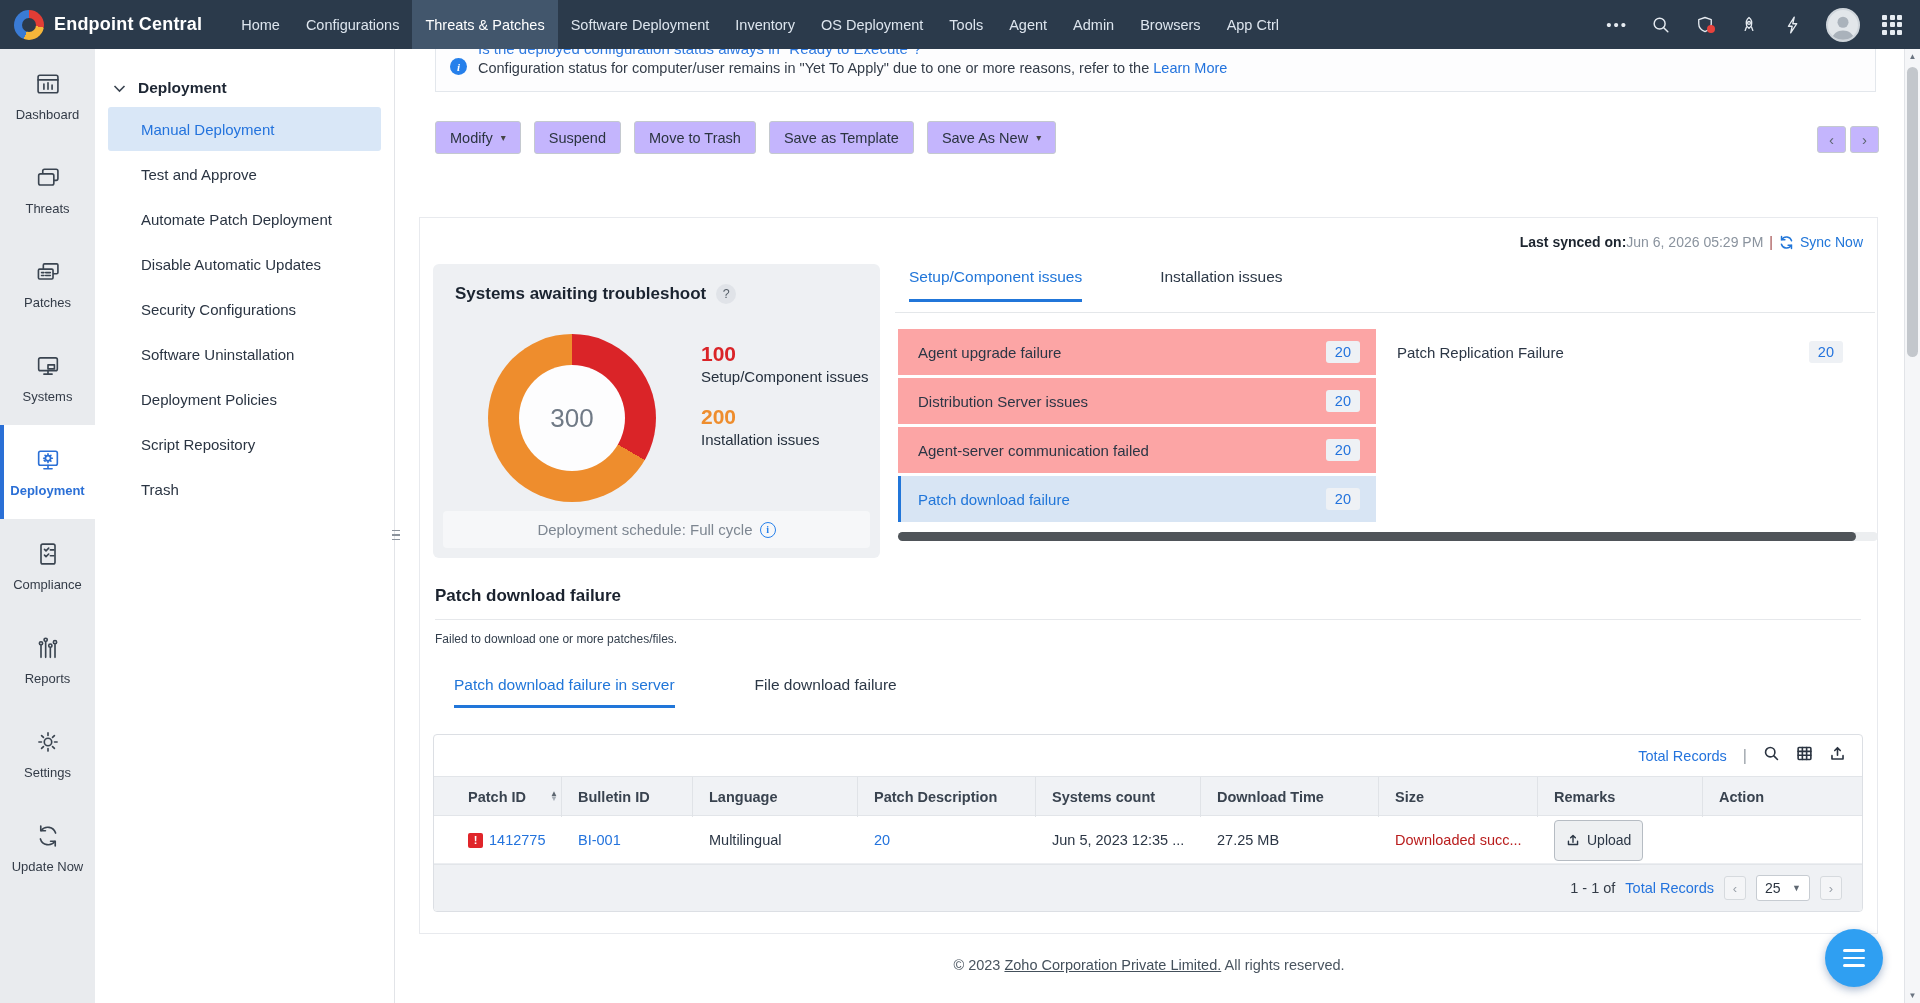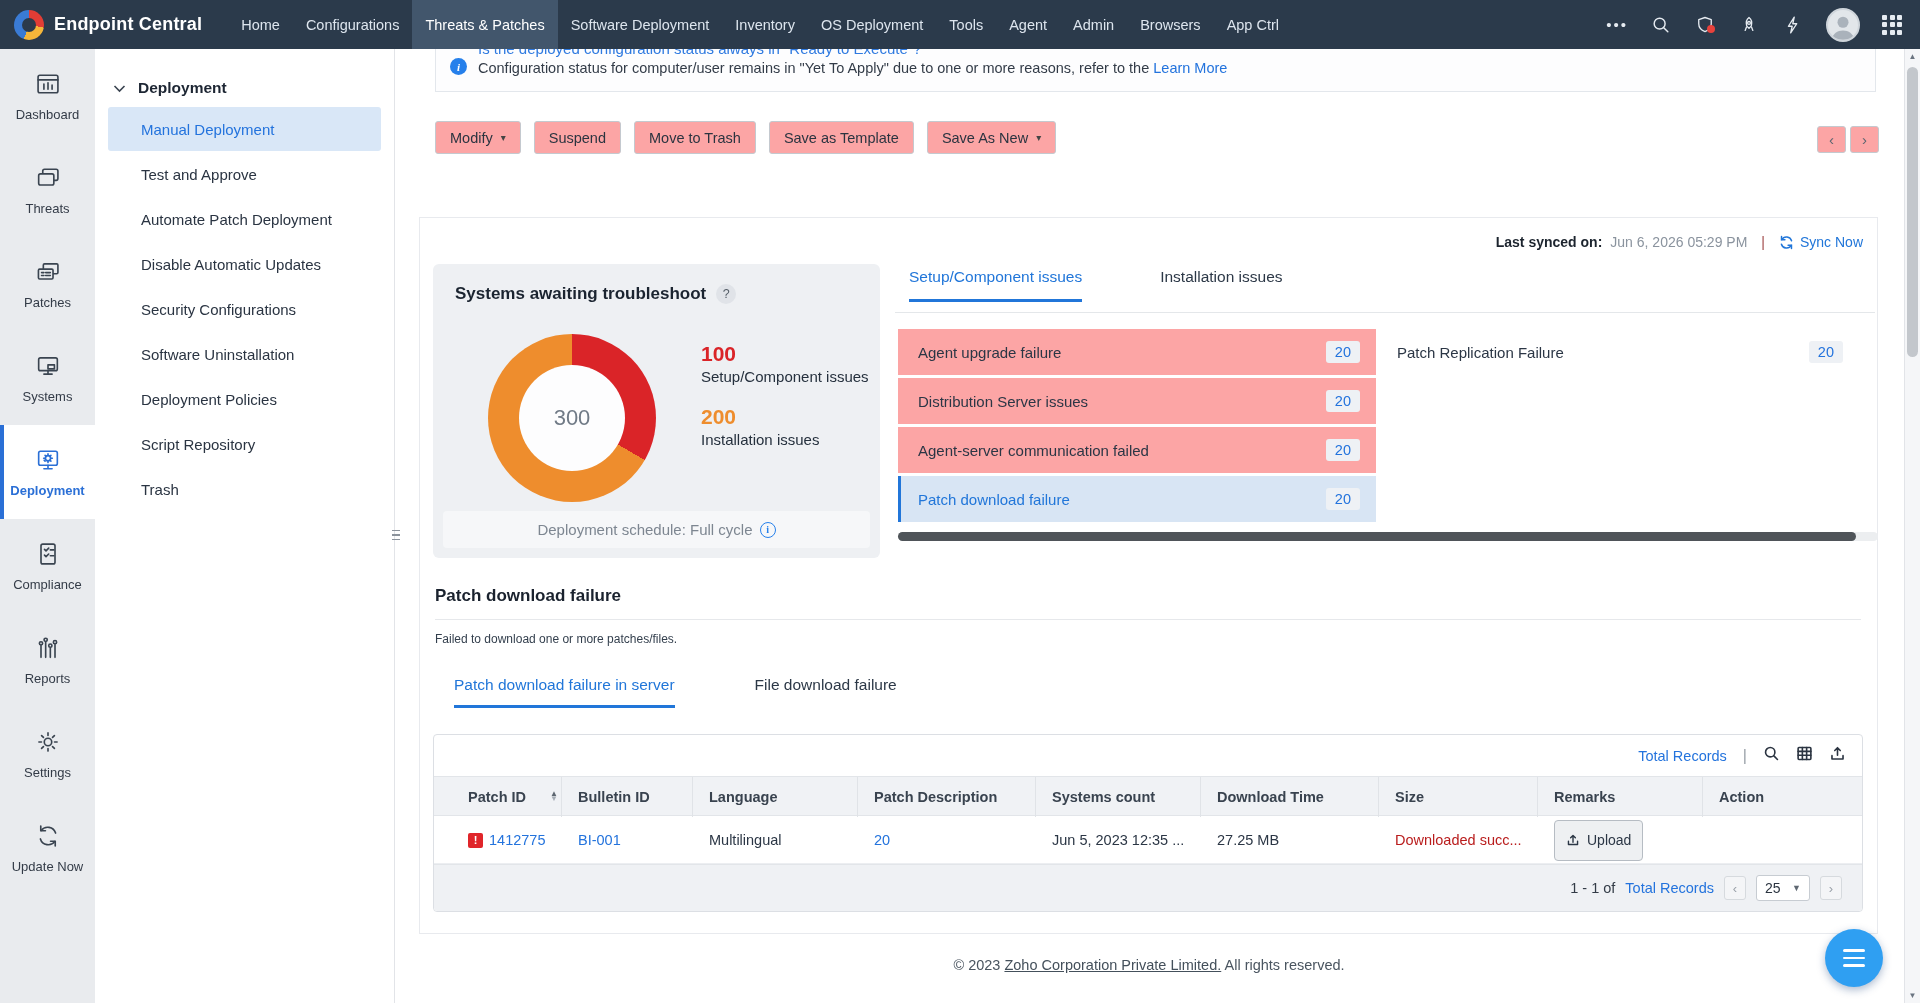--- a/index.html
+++ b/index.html
@@ -52,48 +52,48 @@
   .banner { position:absolute; left:40px; top:0; width:1441px; height:43px; background:#fdfdfe;
     border:1px solid #e3e7ec; border-top:none; overflow:hidden; padding-left:42px; }
   .banner-ico { position:absolute; left:14px; top:9px; width:17px; height:17px; border-radius:50%; background:#2680eb;
     color:#fff; font-size:11px; font-weight:bold; font-family:"Liberation Serif",serif; font-style:italic;
     display:flex; align-items:center; justify-content:center; }
   .banner-l1 { margin-top:-9px; font-size:15px; color:#2f7ae0; cursor:pointer; }
   .banner-l2 { margin-top:3px; font-size:14.5px; color:#333c48; }
   .banner-l2 a { color:#2373dd; text-decoration:none; cursor:pointer; }
 
   .btn-row { position:absolute; left:40px; top:72px; display:flex; gap:13px; }
-  .btn { height:33px; padding:0 14px; background:#fca5a5; border:1px solid #c4c9cf; border-radius:3px;
+  .btn { height:33px; padding:0 14px; background:#c4b5fd; border:1px solid #c4c9cf; border-radius:3px;
     font-size:14.5px; color:#2b3440; display:flex; align-items:center; gap:8px; cursor:pointer; font-family:inherit; }
   .btn .caret { font-size:10px; color:#444; }
   .pager { position:absolute; left:1422px; top:77px; display:flex; gap:4px; }
   .pager .btn { padding:0; width:29px; height:27px; justify-content:center; color:#5b6570; font-size:15px; }
 
   .tabs { position:absolute; left:25px; top:132px; width:1484px; height:38px; border-bottom:1px solid #e2e4e7;
     display:flex; gap:50px; padding-left:45px; }
   .tab { font-size:15.5px; color:#2b3542; display:flex; align-items:flex-start; padding-top:5px; cursor:pointer;
     border-bottom:3px solid transparent; height:38px; }
   .tab.active { color:#2176d9; border-bottom-color:#2176d9; }
 
   
   .content { position:absolute; left:24px; top:168px; width:1459px; height:717px; border:1px solid #e8eaee; background:#fff; }
-  .sync-row { position:absolute; right:14px; top:16px; display:flex; align-items:center; gap:8px; font-size:14px; }
+  .sync-row { position:absolute; right:14px; top:16px; display:flex; align-items:center; font-size:14px; }
   .sync-label { font-weight:bold; color:#1c242e; }
   .sync-value { color:#8a939e; }
   .sync-sep { color:#a04848; margin:0 6px; }
   .sync-link { color:#2176d9; display:flex; align-items:center; gap:6px; cursor:pointer; }
   .sync-link svg { stroke:#2176d9; fill:none; stroke-width:1.6; stroke-linecap:round; }
 
   .donut-panel { position:absolute; left:13px; top:46px; width:447px; height:294px; background:#eef0f3; border-radius:6px; }
   .donut-title { position:absolute; left:22px; top:20px; font-size:17px; font-weight:bold; color:#1b2430; display:flex; align-items:center; gap:10px; }
   .help-badge { width:20px; height:20px; border-radius:50%; background:#e0e3e8; color:#555e68; font-size:12.5px; font-weight:normal;
     display:flex; align-items:center; justify-content:center; cursor:pointer; }
   .donut { position:absolute; left:55px; top:70px; width:168px; height:168px; border-radius:50%; }
   .donut-hole { position:absolute; inset:31px; background:#fdfdfe; border-radius:50%; display:flex; align-items:center; justify-content:center;
-    font-size:22px; color:#707a86; }
+    font-size:26px; color:#707a86; }
   .legend { position:absolute; left:268px; top:78px; width:170px; }
   .legend-val { font-size:21px; font-weight:bold; }
   .legend-lbl { font-size:15px; color:#25303d; line-height:1.25; margin-top:2px; }
   .legend-e2 { margin-top:18px; }
   .val-red { color:#da2428; } .val-orange { color:#ee8d2d; }
   .schedule { position:absolute; left:10px; right:10px; bottom:10px; height:37px; background:#f6f7f9; border-radius:4px;
     display:flex; align-items:center; justify-content:center; gap:7px; font-size:15px; color:#7d8691; }
   .info-o { width:16px; height:16px; border-radius:50%; border:1.5px solid #2680eb; color:#2680eb; font-size:10px; font-weight:bold;
     font-family:"Liberation Serif",serif; display:flex; align-items:center; justify-content:center; }
 

